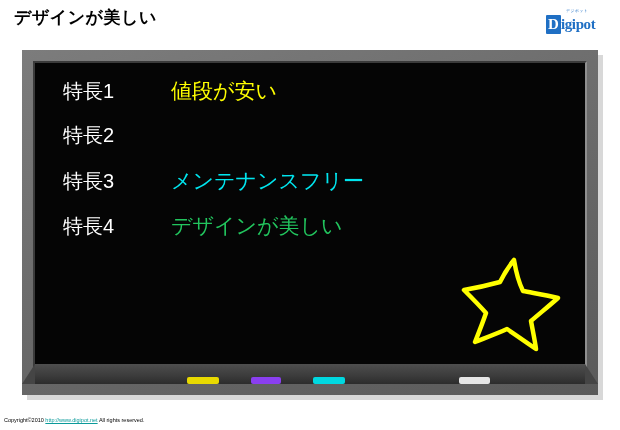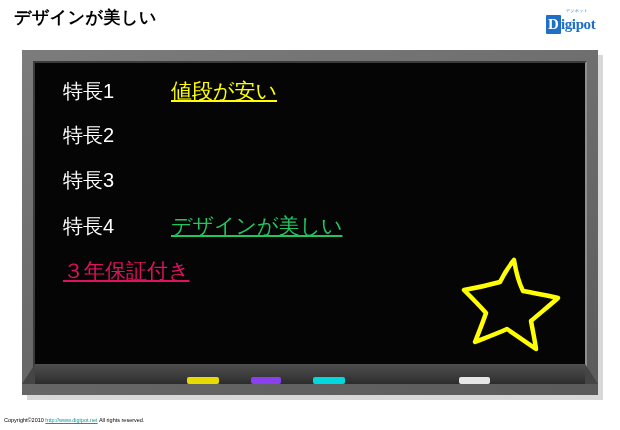--- a/index.html
+++ b/index.html
@@ -159,21 +159,20 @@
   .row-label {
     color: #ffffff;
     font-size: 20px;
     width: 108px;
     flex: 0 0 108px;
     white-space: nowrap;
   }
   .row-value {
     font-size: 21px;
     white-space: nowrap;
-    text-decoration: underline;
   }
 
   
   .star {
     position: absolute;
     right: 18px;
     bottom: 12px;
     width: 110px;
     height: 100px;
   }
@@ -221,29 +220,29 @@
           <span class="row-label">特長1</span>
           <span class="row-value" style="color:#ffff00">値段が安い</span>
         </div>
 
         <div class="row">
           <span class="row-label">特長2</span>
         </div>
 
         <div class="row">
           <span class="row-label">特長3</span>
+          <span class="row-value" style="color:#00e5ee">メンテナンスフリー</span>
         </div>
 
         <div class="row">
           <span class="row-label">特長4</span>
           <span class="row-value" style="color:#22c55e">デザインが美しい</span>
         </div>
 
         <div class="row">
-          <span class="row-value" style="color:#e0115f">３年保証付き</span>
         </div>
 
       </div>
 
       <svg class="star" viewBox="0 0 110 100">
         <path d="M57 8 C59 20 62 31 66 39 C76 41 90 43 101 46
                  C92 54 82 62 74 69 C76 80 78 89 79 97
                  C69 90 59 83 50 77 C39 82 28 86 18 90
                  C22 80 26 70 29 61 C22 53 14 45 7 38
                  C19 36 32 33 43 30 C47 22 52 14 57 8 Z" fill="none" stroke="#ffff00" stroke-width="4.5" stroke-linejoin="round" stroke-linecap="round"></path>

